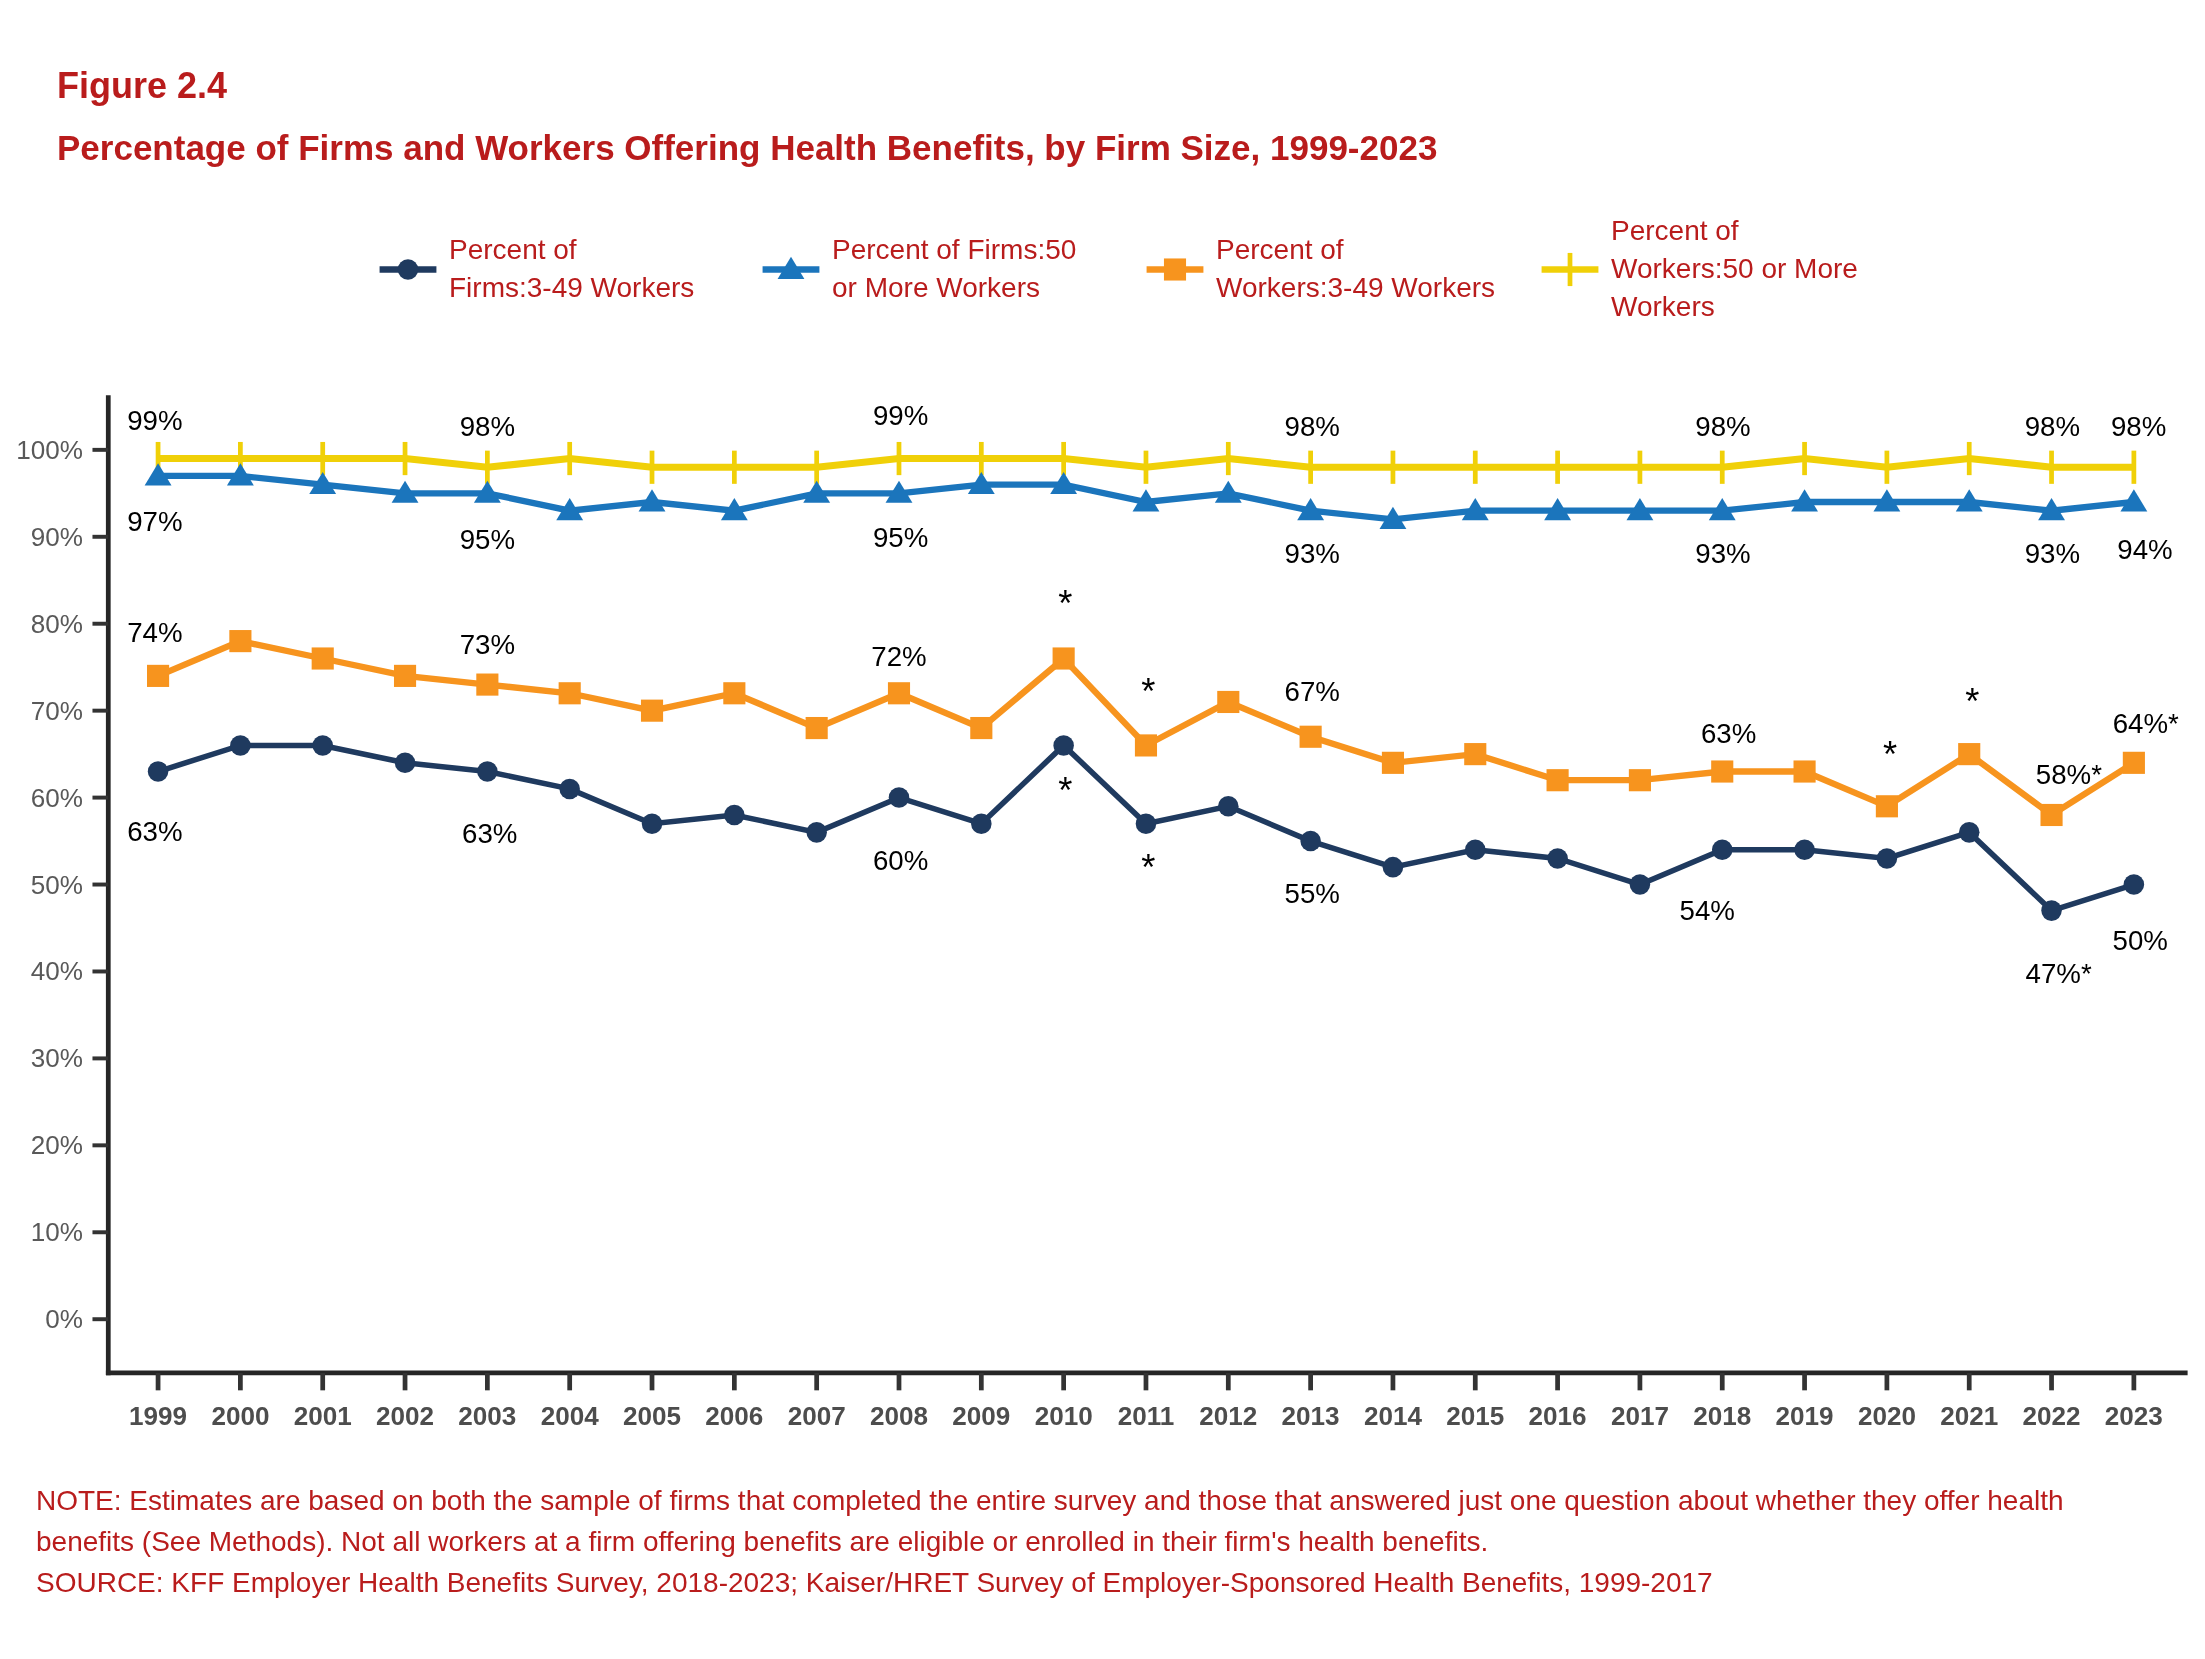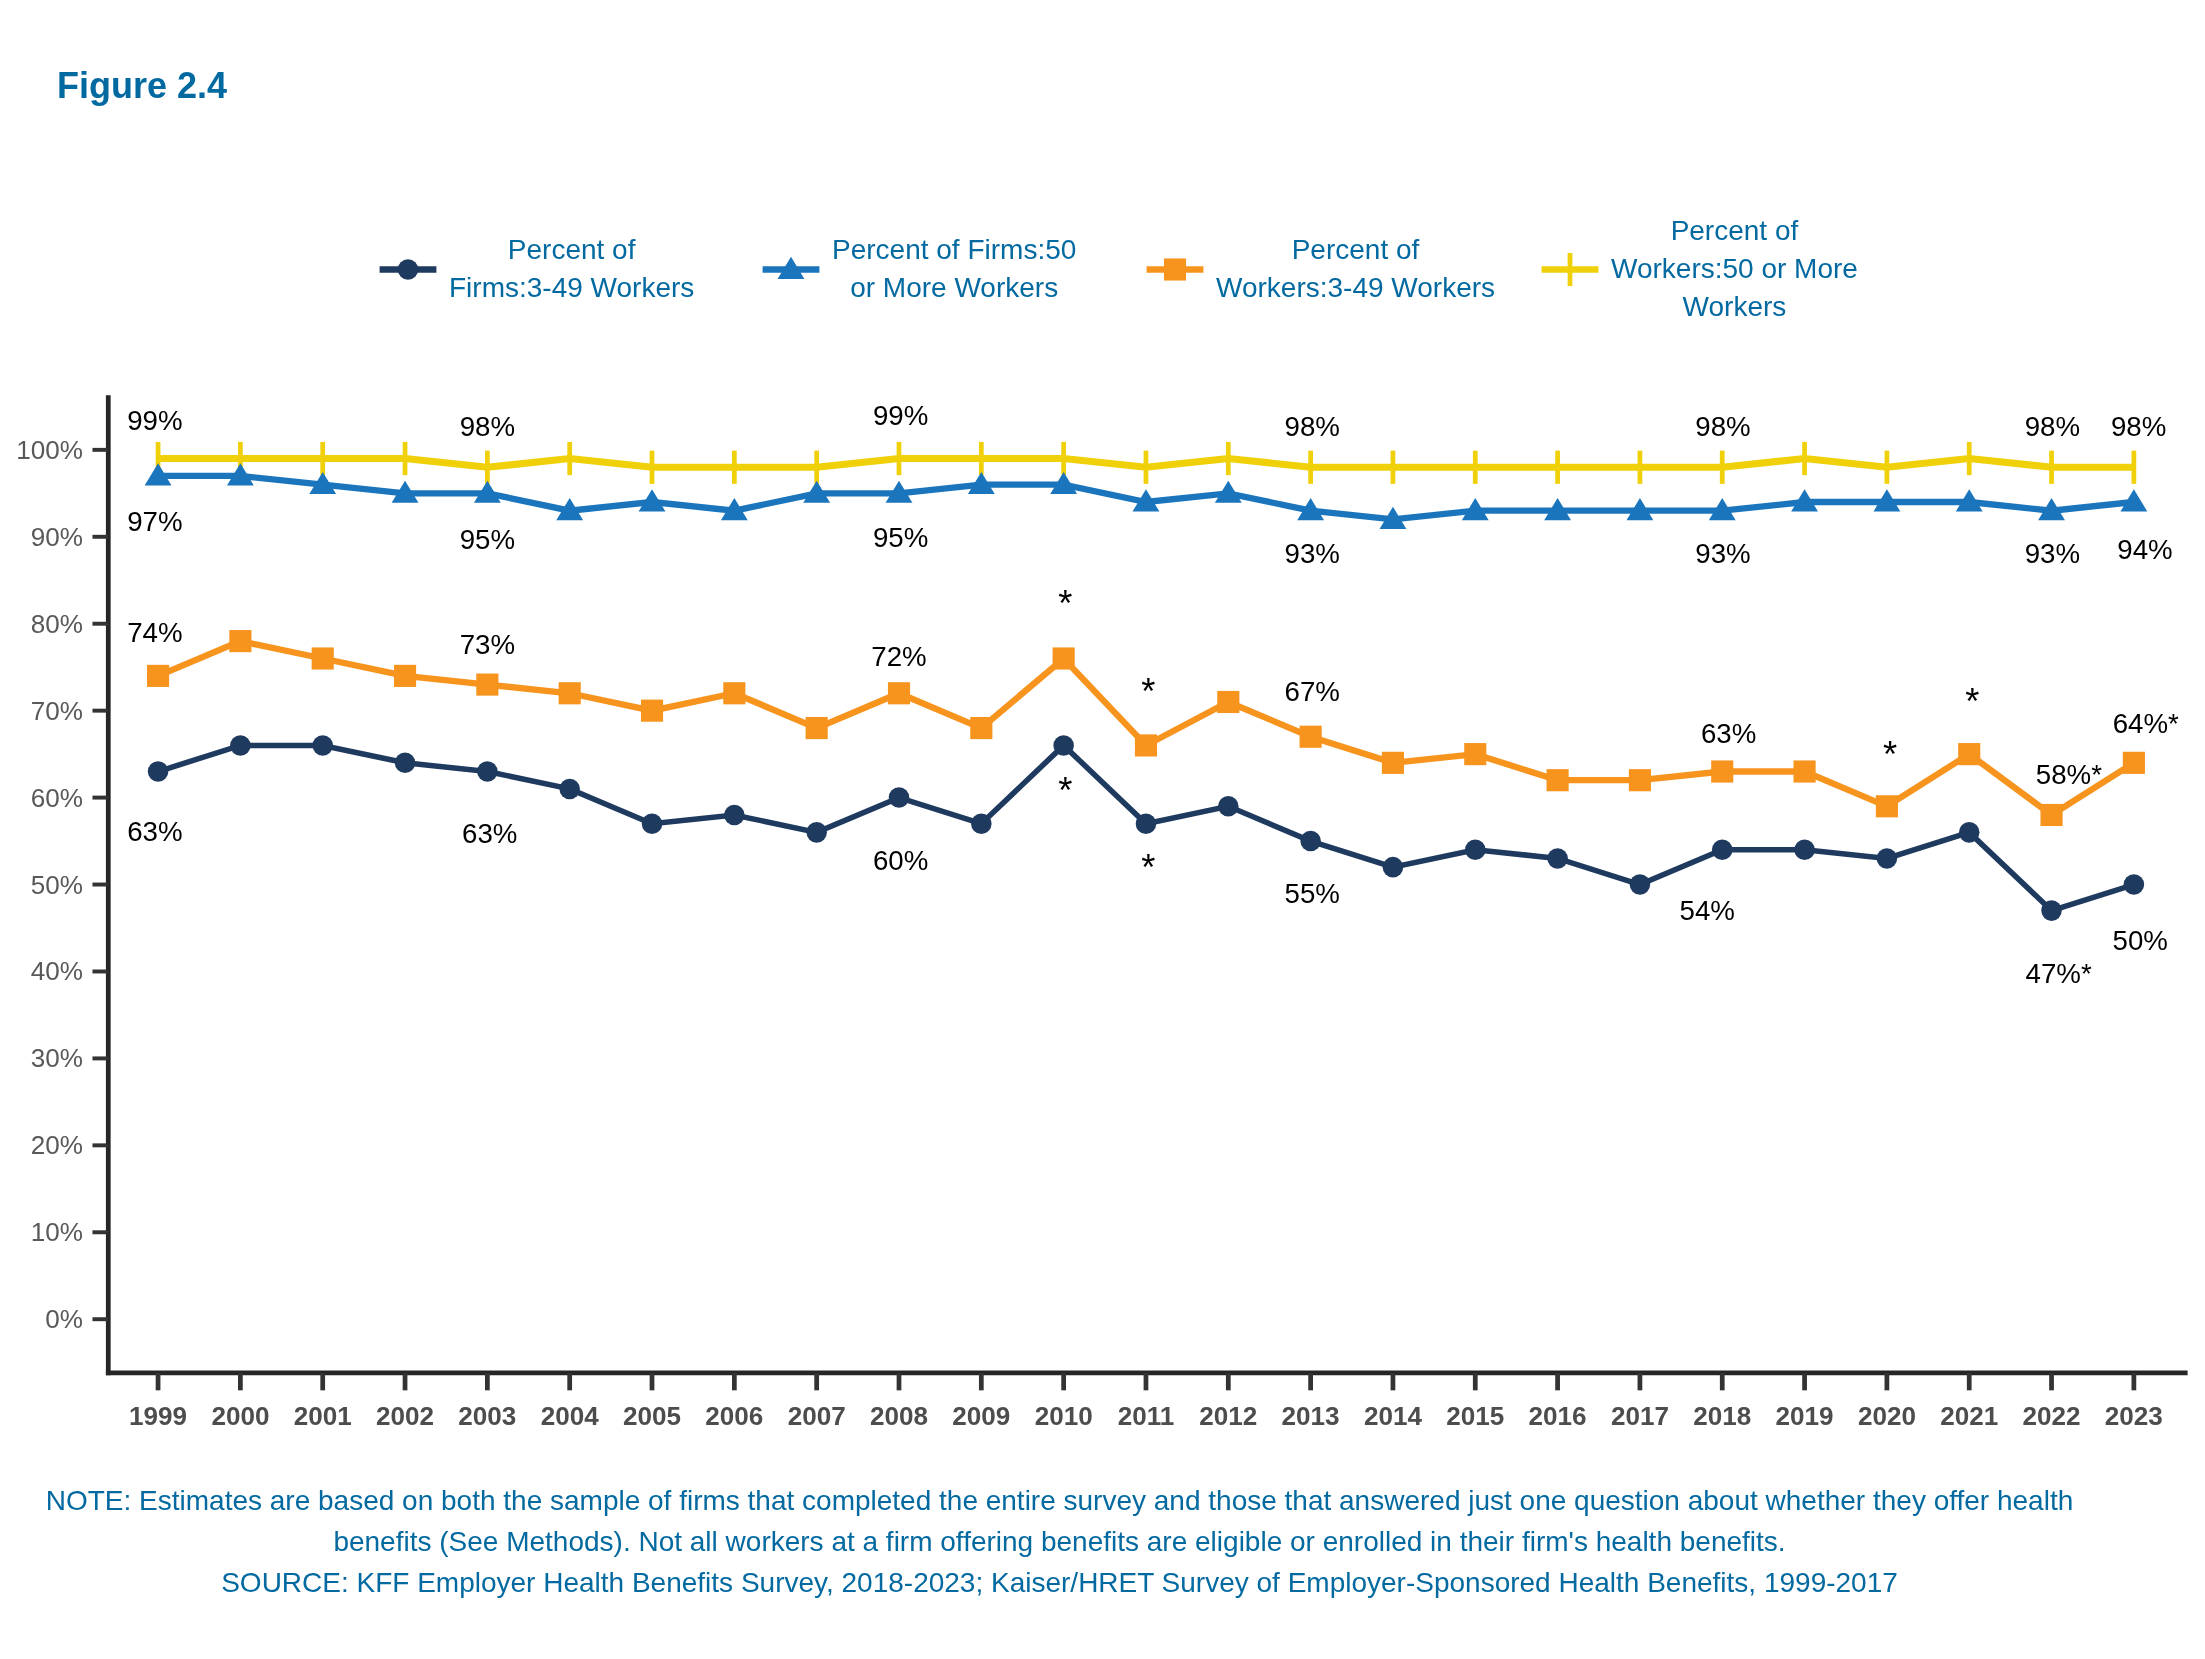--- a/index.html
+++ b/index.html
@@ -2,23 +2,22 @@
 <html style="font-size:12.6px"><head>
 <meta charset="utf-8">
 <style>
   html,body{margin:0;padding:0;background:#ffffff;}
   .page{
     position:relative;
     width:2205px;
     height:1660px;
     background:#ffffff;
     font-family:"Liberation Sans", sans-serif;
-    color:#0369a1;
+    color:#b91c1c;
     overflow:hidden;
-    text-align:center;
   }
   .fig-number{
     position:absolute; left:57px; top:65px;
     font-size:36px; font-weight:bold;
   }
   .fig-title{
     position:absolute; left:57px; top:128px;
     font-size:35px; font-weight:bold;
     width:2095px;
   }
@@ -36,20 +35,21 @@
     font-size:28px; line-height:41px;
   }
   .footnotes p{ margin:0; }
 </style>
 </head>
 <body>
 
 <div class="page">
 
   <div class="fig-number">Figure 2.4</div>
+  <div class="fig-title">Percentage of Firms and Workers Offering Health Benefits, by Firm Size, 1999-2023</div>
 
   <div>
     <div class="legend-item" style="left:378px; top:231px;">
       <svg class="legend-marker" width="60" height="35" viewBox="0 0 76 44">
           <line x1="2" y1="22" x2="74" y2="22" stroke="#1F3A5F" stroke-width="8"></line>
           <circle cx="38" cy="22" r="13" fill="#1F3A5F"></circle>
         </svg>
       <div class="legend-label">Percent of
 Firms:3-49 Workers</div>
     </div>

